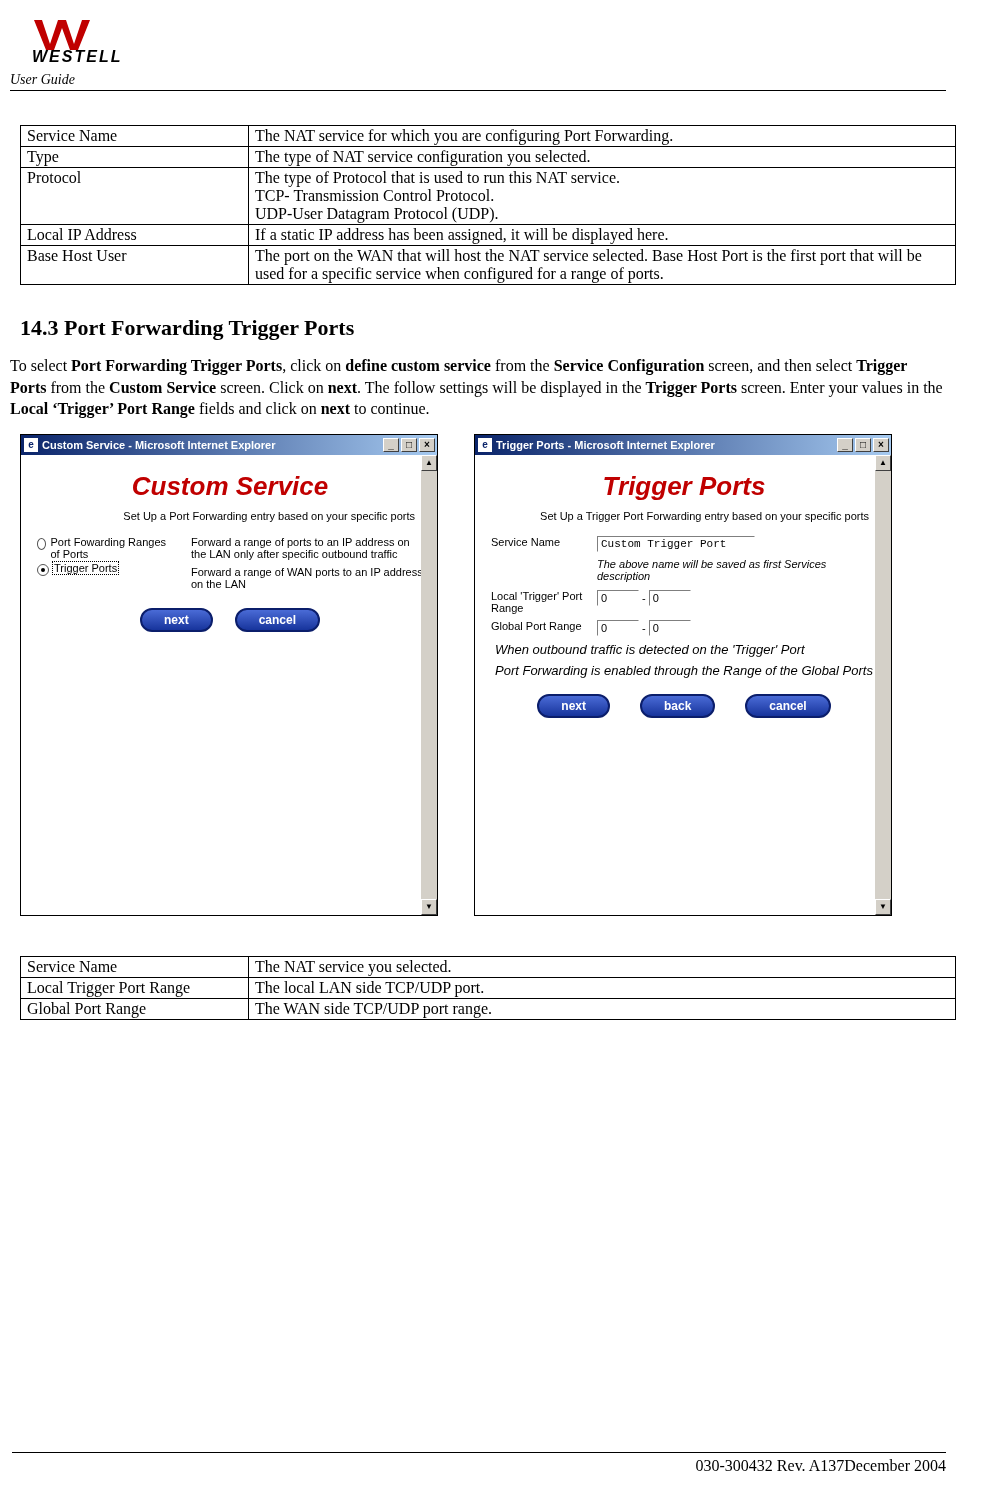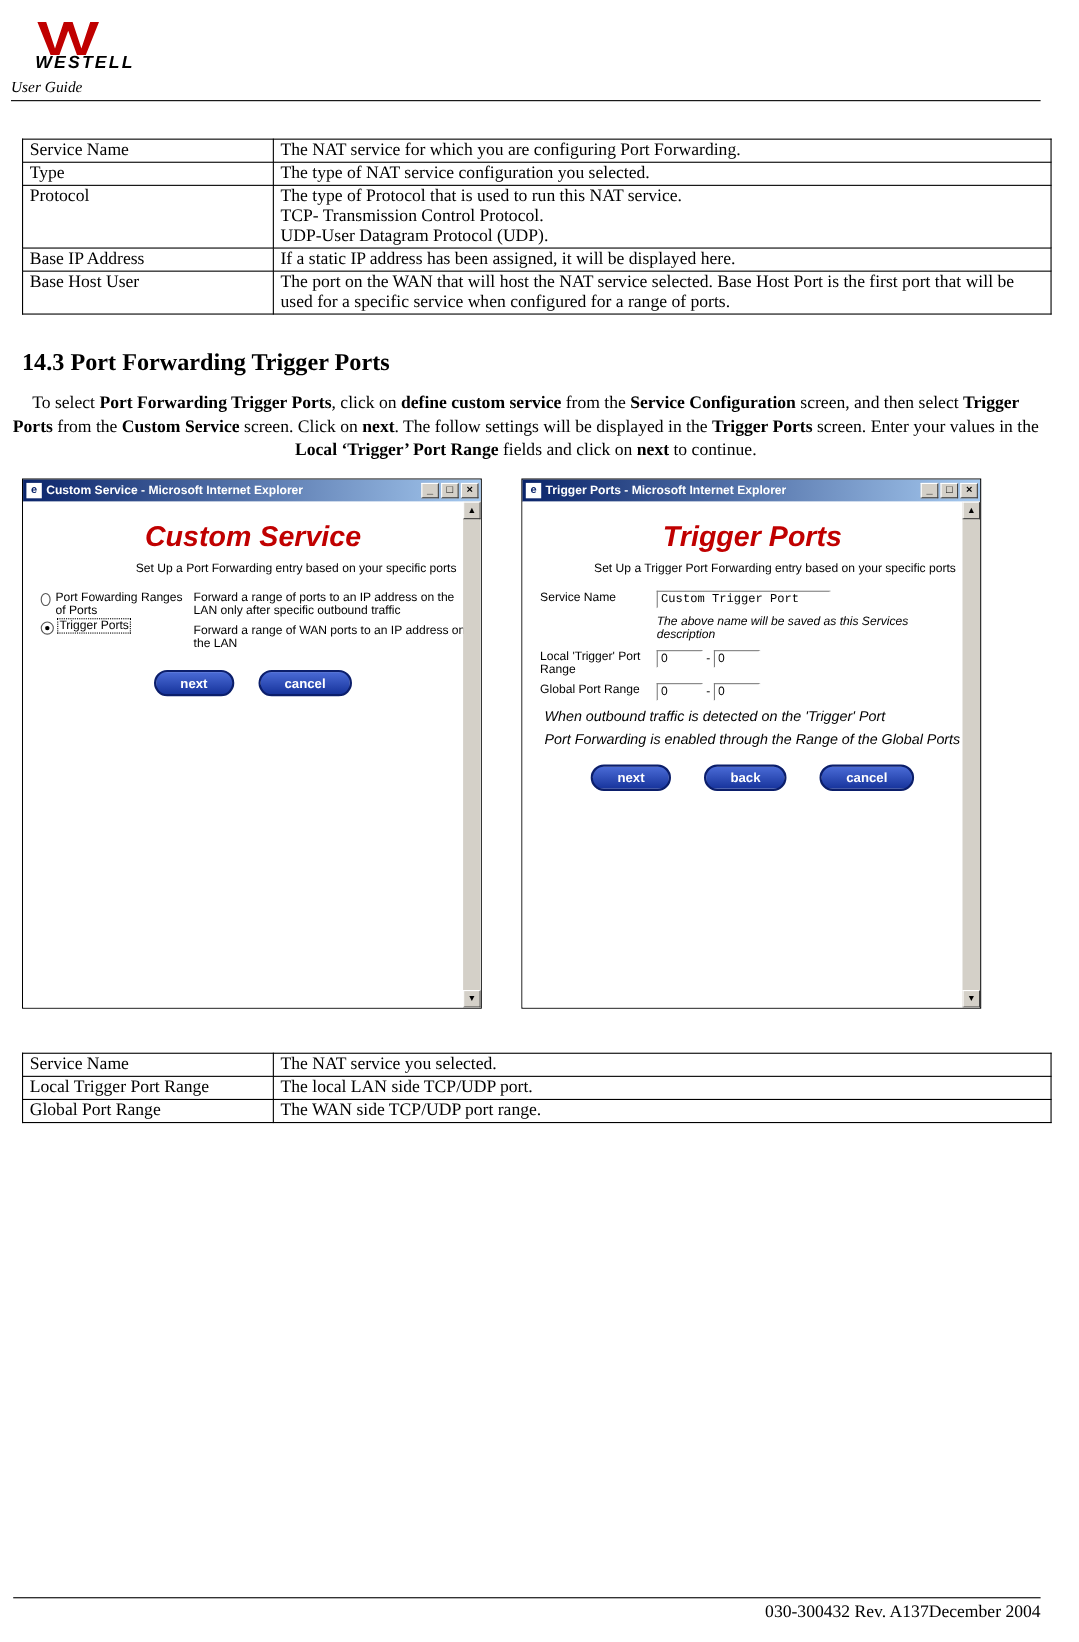--- a/index.html
+++ b/index.html
@@ -53,21 +53,20 @@
   }
   h2.section {
     font-size: 22px;
     font-weight: bold;
     margin: 30px 0 14px 10px;
   }
   .body-text {
     margin: 0 0 14px 0;
     font-size: 16px;
     line-height: 1.35;
-    text-align: center;
   }
   .strong { font-weight: bold; }
   .screens {
     display: flex;
     gap: 36px;
     margin: 12px 10px 0 10px;
   }
   .dlg {
     width: 418px;
     height: 482px;
@@ -134,21 +133,21 @@
     margin: 6px 0 8px 0;
   }
   .sub-desc {
     text-align: right;
     font-size: 11px;
     margin-bottom: 14px;
     padding: 0 12px;
   }
   .radio-grid {
     display: flex;
-    gap: 9px;
+    gap: 24px;
     padding: 0 4px;
   }
   .radio-col {
     width: 130px;
   }
   .radio-row {
     display: flex; align-items: flex-start; gap: 4px; margin-bottom: 2px;
     font-size: 11px;
   }
   .radio-dot {
@@ -227,21 +226,21 @@
       <td class="key">Type</td>
       <td>The type of NAT service configuration you selected.</td>
     </tr>
     <tr>
       <td class="key">Protocol</td>
       <td style="white-space:pre-line;">The type of Protocol that is used to run this NAT service.
 TCP- Transmission Control Protocol.
 UDP-User Datagram Protocol (UDP).</td>
     </tr>
     <tr>
-      <td class="key">Base IP Address</td>
+      <td class="key">Local IP Address</td>
       <td>If a static IP address has been assigned, it will be displayed here.</td>
     </tr>
     <tr>
       <td class="key">Base Host User</td>
       <td>The port on the WAN that will host the NAT service selected. Base Host Port is the first port that will be used for a specific service when configured for a range of ports.</td>
     </tr>
   </tbody>
     </table>
 
   <h2 class="section">
@@ -311,21 +310,21 @@
         <div class="big-title">Trigger Ports</div>
         <div class="sub-desc">Set Up a Trigger Port Forwarding entry based on your specific ports</div>
 
         <div class="tp-form">
           <div class="tp-row">
             <div class="tp-label">Service Name</div>
             <div class="tp-field">
               <input class="tp-input wide" value="Custom Trigger Port" style="">
             </div>
           </div>
-          <div class="hint">The above name will be saved as this Services description</div>
+          <div class="hint">The above name will be saved as first Services description</div>
 
           <div class="tp-row">
             <div class="tp-label">Local 'Trigger' Port Range</div>
             <div class="tp-field">
               <input class="tp-input small" value="0" style="">
               <span> - </span>
               <input class="tp-input small" value="0" style="">
             </div>
           </div>
           <div class="tp-row">

